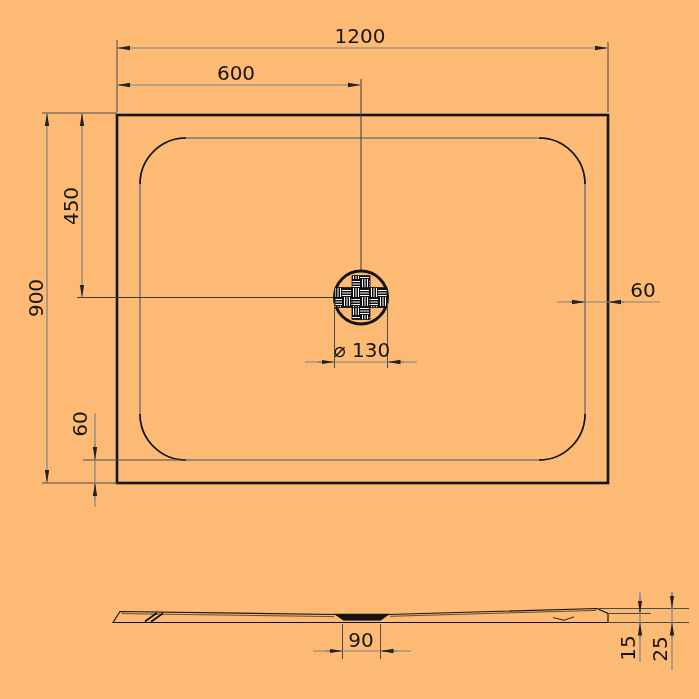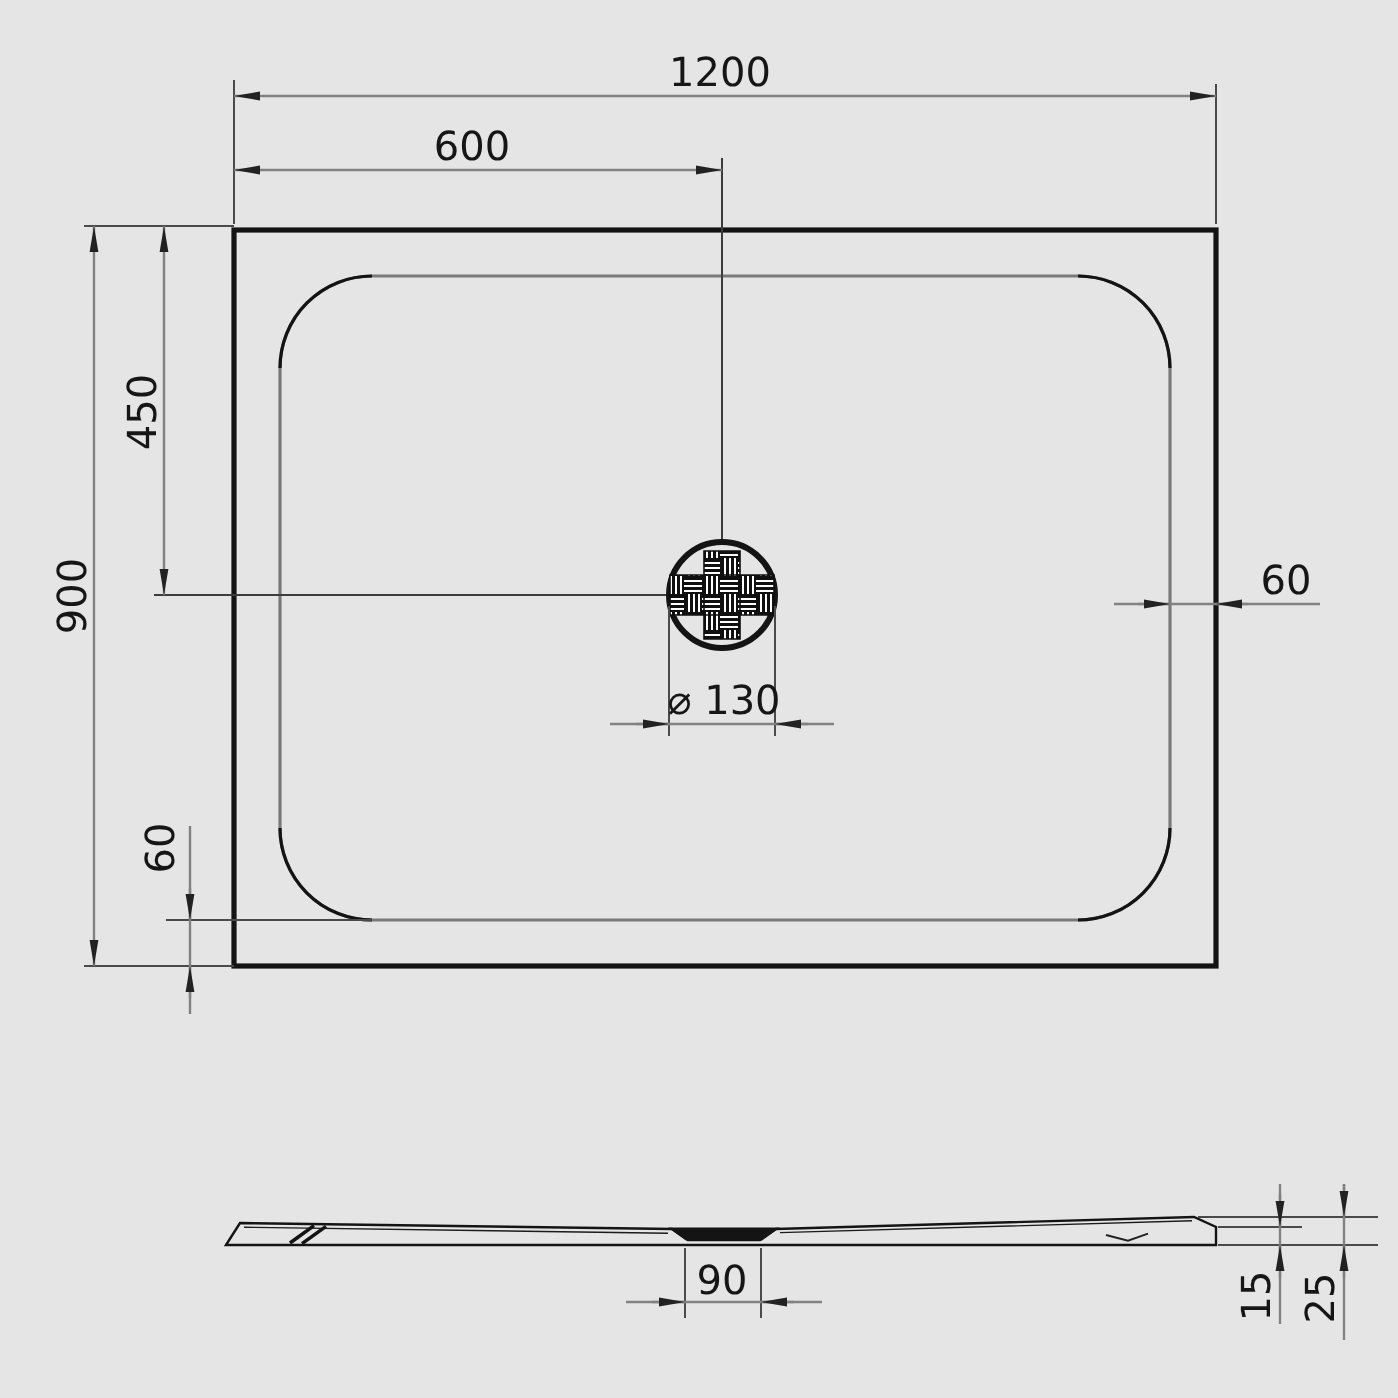--- a/index.html
+++ b/index.html
@@ -1,16 +1,16 @@
 <!DOCTYPE html>
 <html><head>
 <meta charset="utf-8">
 <style>
   html,body{margin:0;padding:0;background:#ffffff;}
-  .page{width:699px;height:699px;background:#e5e5e5;position:relative;overflow:hidden;text-decoration:underline;}
+  .page{width:699px;height:699px;background:#fdba74;position:relative;overflow:hidden;text-decoration:underline;}
   svg{display:block;}
   text{font-family:"DejaVu Sans","Liberation Sans",sans-serif;font-size:20px;fill:#161616;}
   .dimline{stroke:#828282;stroke-width:1.2;fill:none;}
   .extline{stroke:#4a4a4a;stroke-width:1;fill:none;}
   .thinline{stroke:#3c3c3c;stroke-width:1;fill:none;}
   .outline{stroke:#141414;fill:none;}
 </style>
 </head>
 <body>
 

